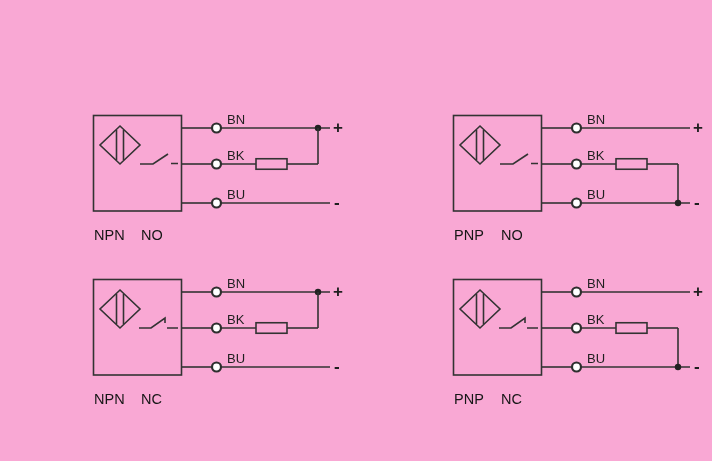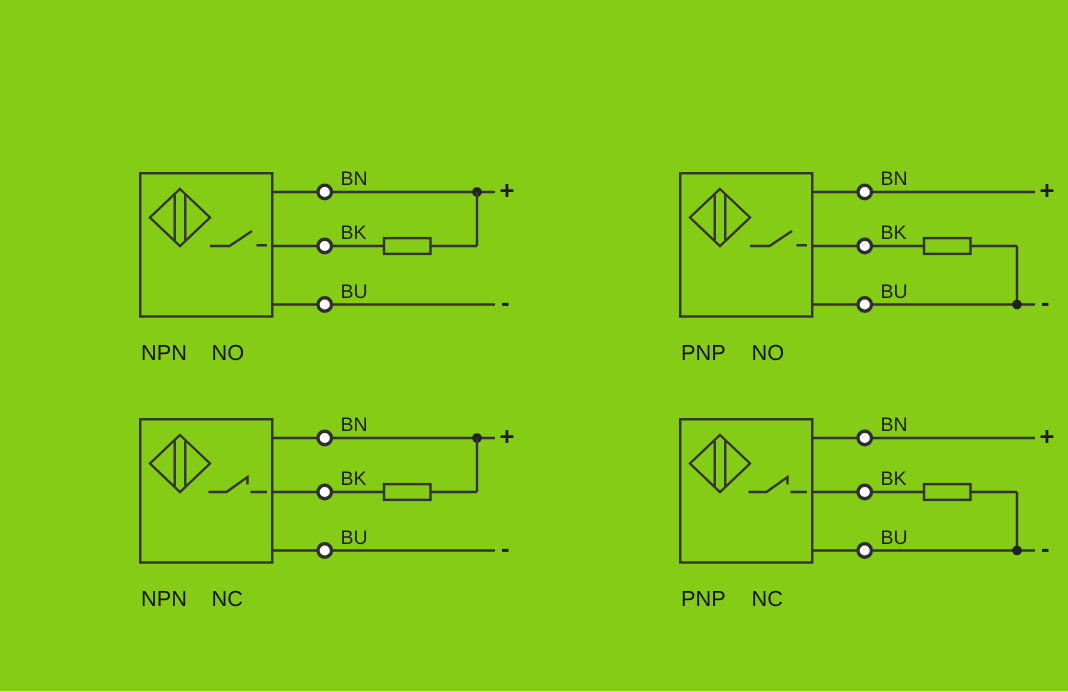--- a/index.html
+++ b/index.html
@@ -5,21 +5,21 @@
   html, body {
     margin: 0;
     padding: 0;
     background: #ffffff;
     font-family: "Liberation Sans", sans-serif;
   }
   .canvas {
     position: relative;
     width: 712px;
     height: 461px;
-    background: #84cc16;
+    background: #f9a8d4;
     overflow: hidden;
   }
   .diagram {
     position: absolute;
     width: 300px;
     height: 160px;
   }
   #d1 { left: 40px;  top: 85px;  }
   #d2 { left: 400px; top: 85px;  }
   #d3 { left: 40px;  top: 249px; }

